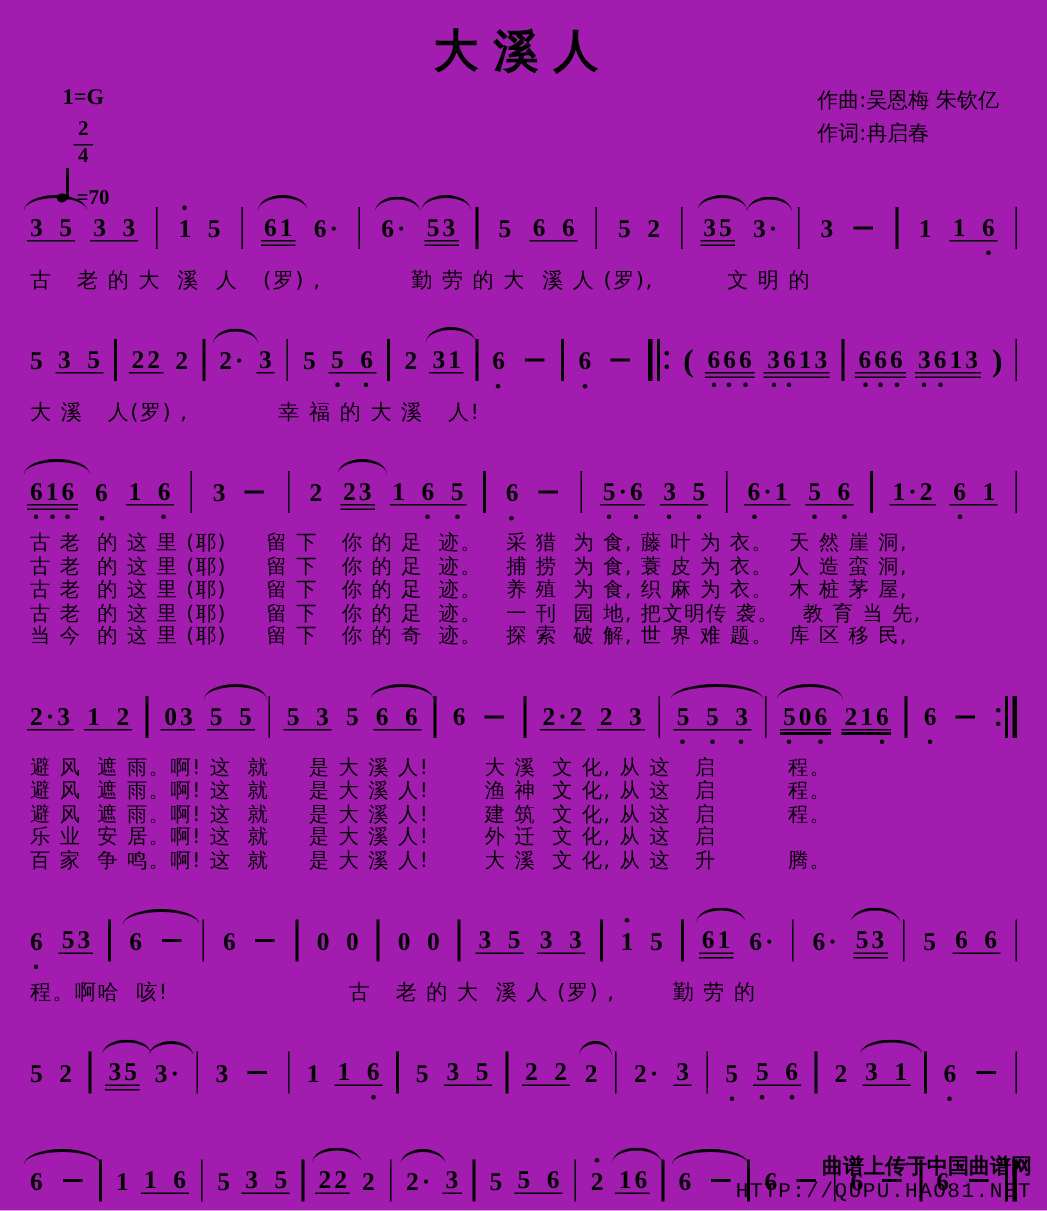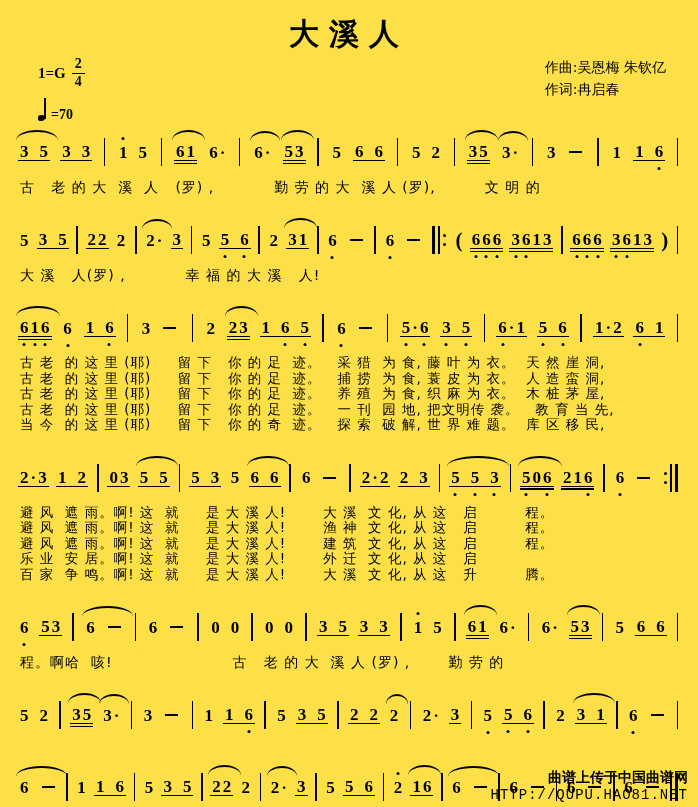--- a/index.html
+++ b/index.html
@@ -1,25 +1,25 @@
 <!DOCTYPE html>
 <html><head>
 <meta charset="utf-8">
 <style>
   html,body{margin:0;padding:0;background:#fff;color:#000;}
-  .sheet{width:698px;height:807px;margin:0 auto;background:#fde047;box-sizing:border-box;
+  .sheet{width:698px;height:807px;margin:0 auto;background:#a21caf;box-sizing:border-box;
          padding:10px 8px 6px 8px;font-family:"Liberation Serif",serif;overflow:hidden;position:relative;}
   h1.title{margin:4px 0 2px 0;text-align:center;font-size:30px;font-weight:600;letter-spacing:10px;}
   .meta-row{display:flex;justify-content:space-between;align-items:flex-start;padding:0 24px 0 30px;height:64px;}
   .key-block{font-size:15px;font-weight:600;}
-  .key-line{display:flex;align-items:center;gap:6px;}
+  .key-line{display:flex;align-items:center;gap:6px;flex-direction:column;}
   .frac{display:inline-flex;flex-direction:column;align-items:center;font-size:14px;line-height:1.05;}
   .frac .num{border-bottom:1px solid #000;padding:0 3px 1px 3px;}
   .frac .den{padding-top:1px;}
-  .tempo-line{display:flex;align-items:flex-end;gap:6px;margin-top:8px;height:26px;}
+  .tempo-line{display:flex;align-items:center;gap:6px;margin-top:8px;height:26px;}
   .qnote{width:7px;height:6px;background:#000;border-radius:50% 55% 60% 50%;position:relative;margin-bottom:2px;}
   .qnote::after{content:"";position:absolute;right:-1px;bottom:2px;width:2px;height:21px;background:#000;}
   .tempo-text{font-size:14px;font-weight:600;}
   .credits{text-align:left;font-size:14px;line-height:1.55;font-family:"DejaVu Sans",sans-serif;}
   
   #systems{padding:0 6px;}
   .system{margin-bottom:14px;}
   .notes-row{display:flex;align-items:center;justify-content:space-between;
              padding:16px 4px 12px 4px;font-weight:700;font-size:17px;}
   .ng{position:relative;display:inline-flex;align-items:center;line-height:1;padding:0 1px;}

